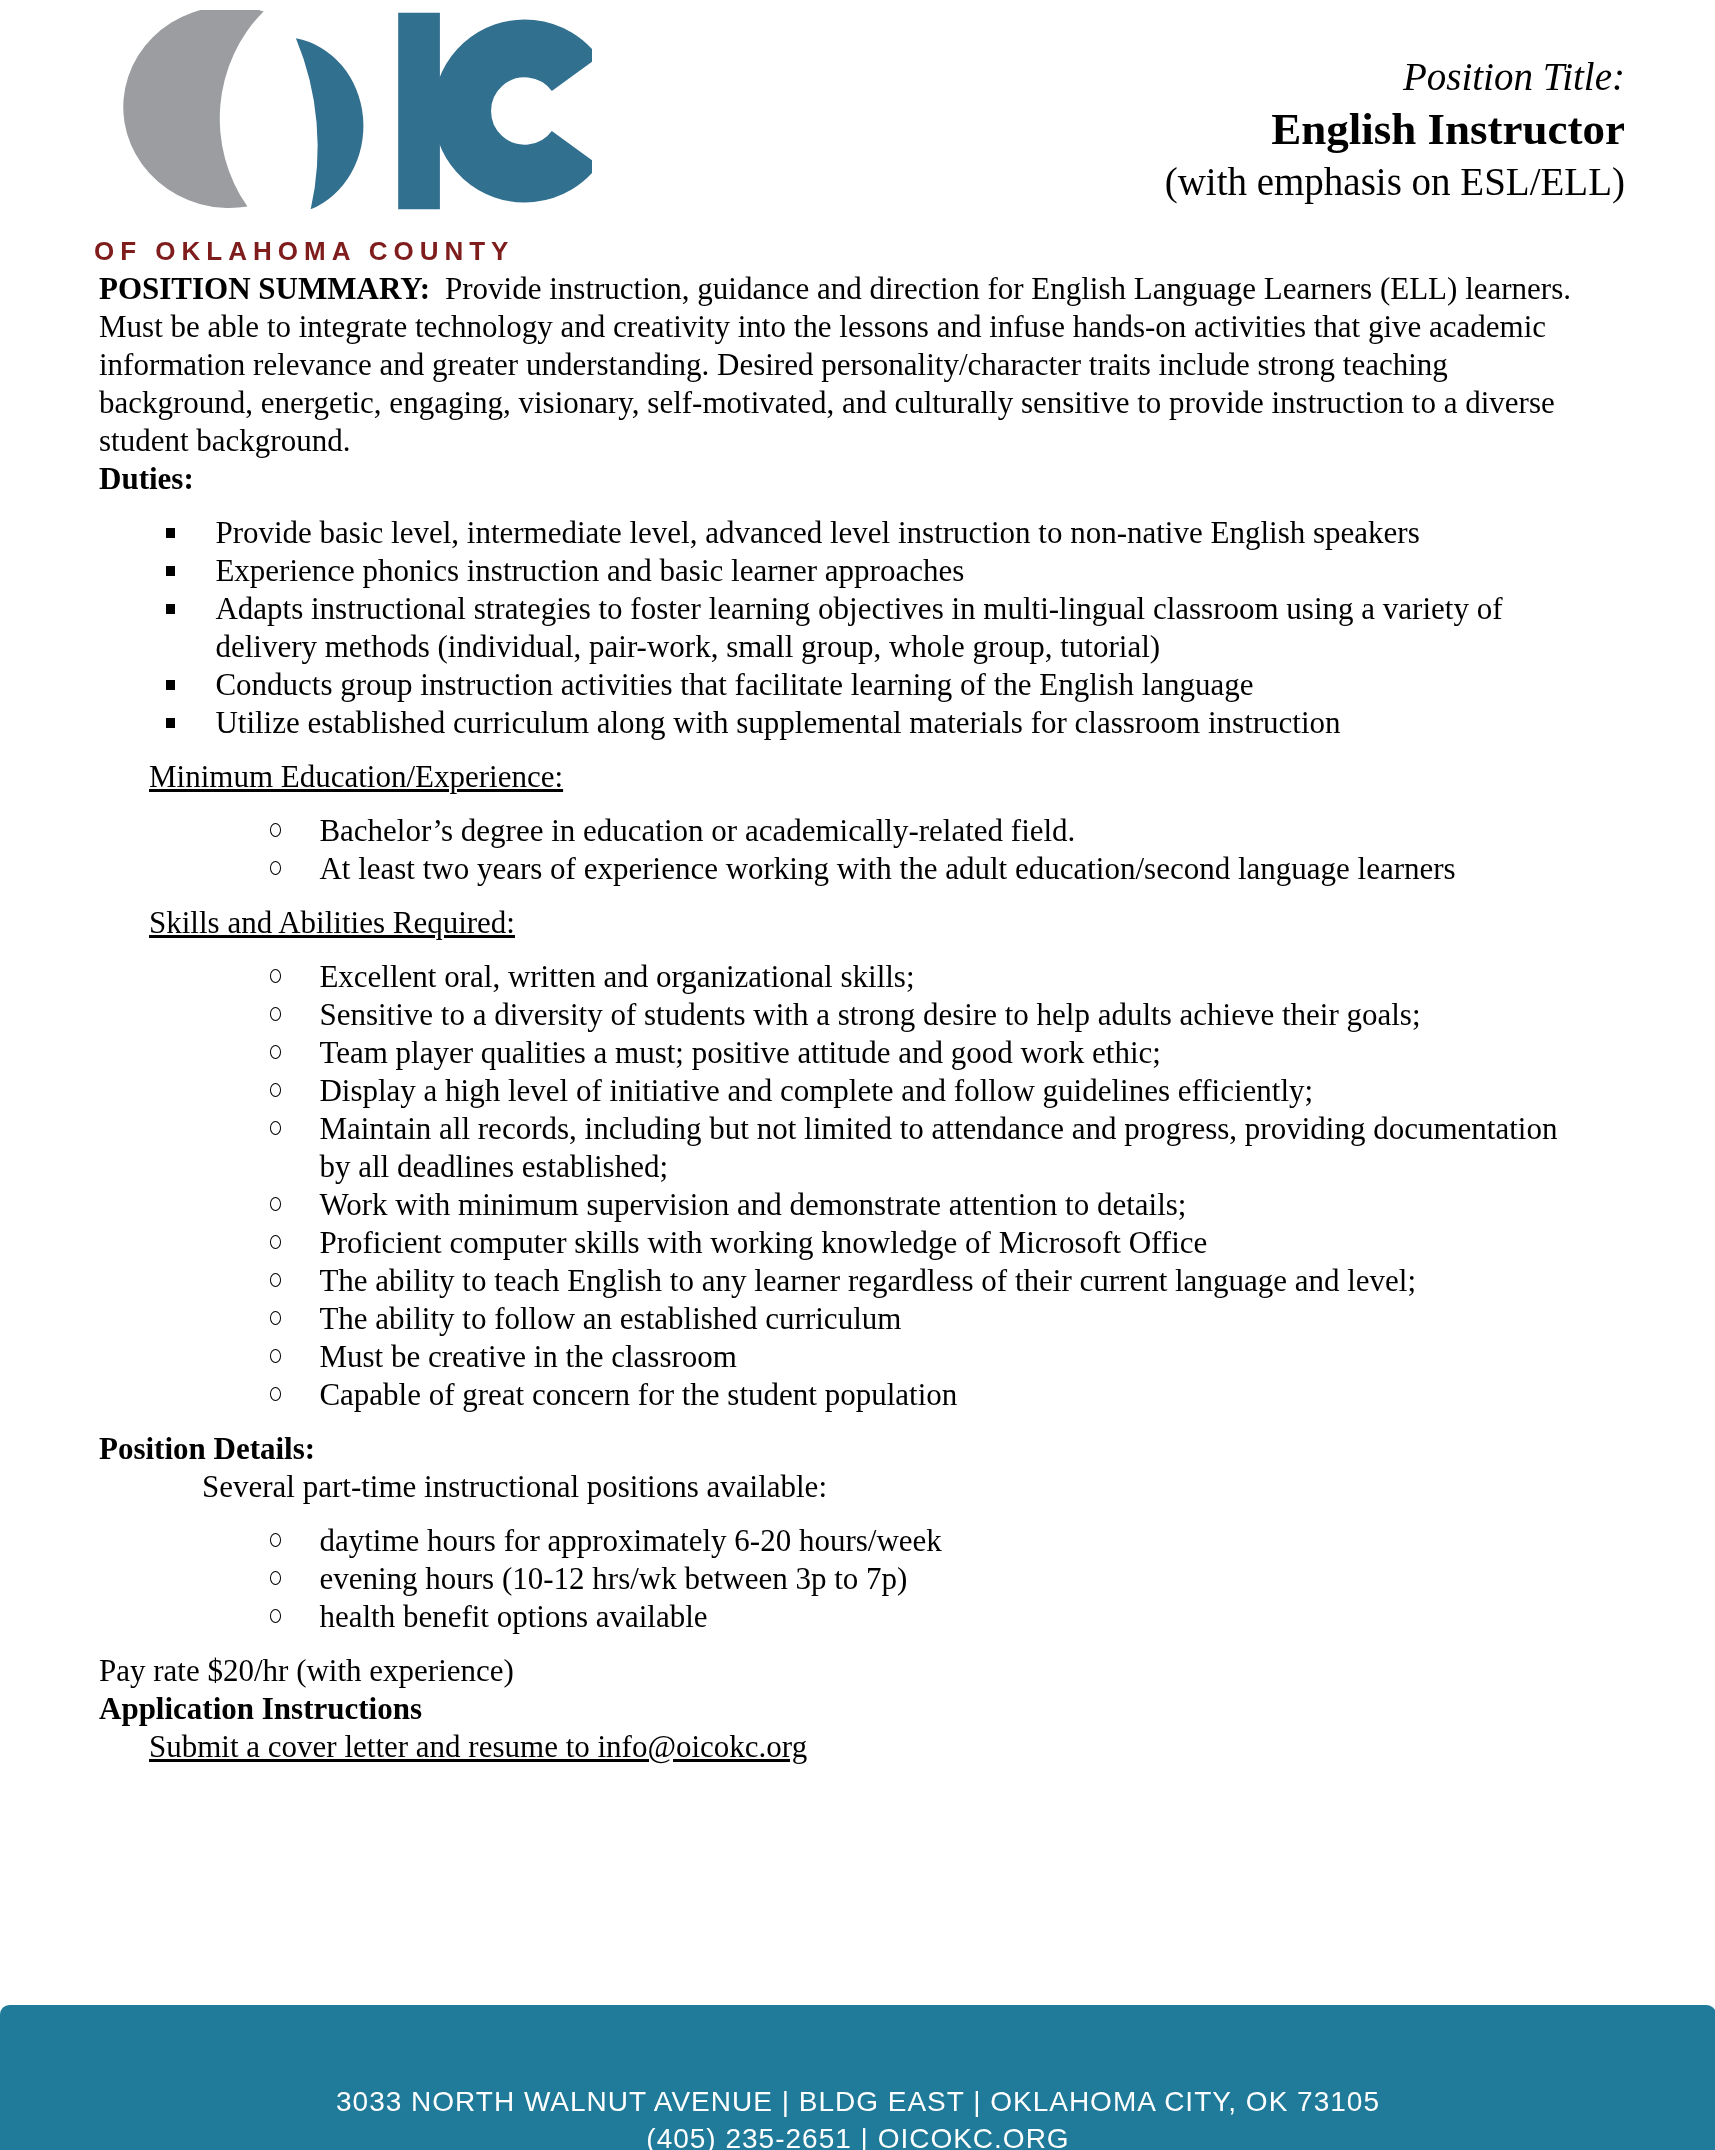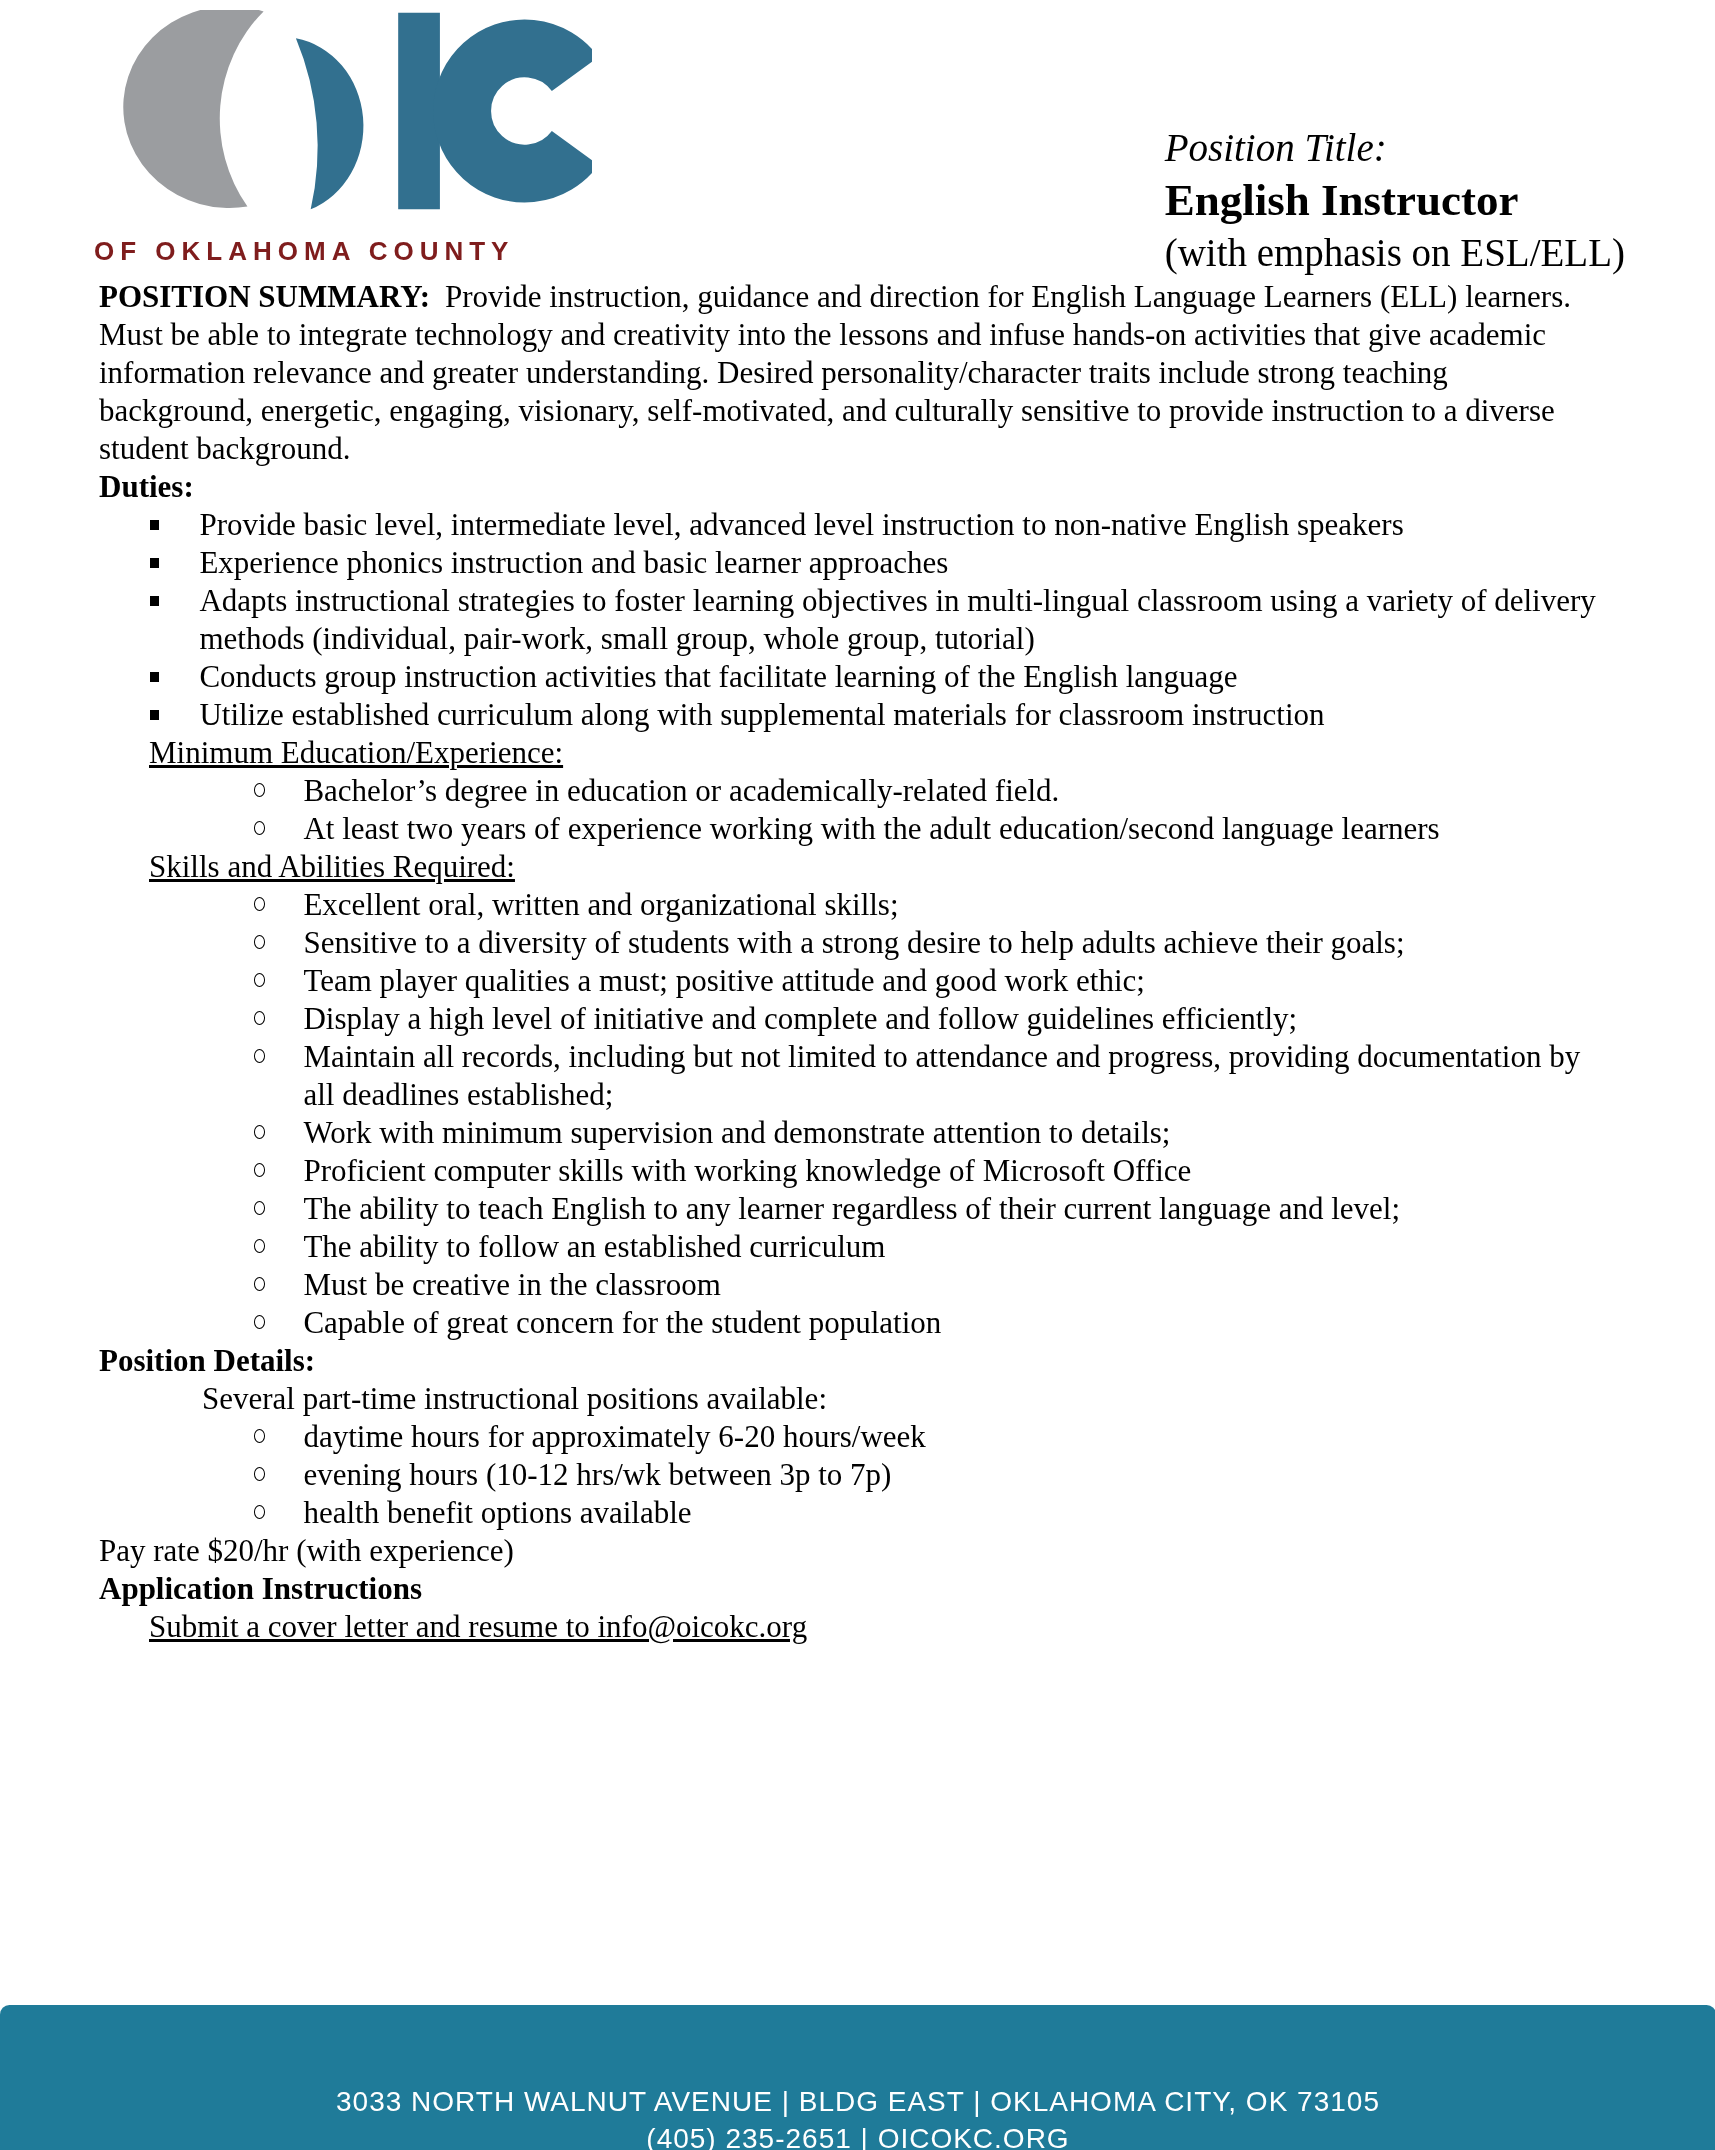--- a/index.html
+++ b/index.html
@@ -26,35 +26,35 @@
   .logo-svg { display: block; }
   .logo-subtitle {
     font-family: "Liberation Sans", "DejaVu Sans", sans-serif;
     font-weight: bold;
     font-size: 26px;
     letter-spacing: 6px;
     color: #7f1d1d;
     margin-top: 20px;
     white-space: nowrap;
   }
-  .title-block { margin-top: 112px; }
+  .title-block { margin-top: 41px; text-align: right; }
   .pt-label    { font-style: italic; font-size: 39px; line-height: 51px; }
   .pt-position { font-weight: bold;  font-size: 45px; line-height: 54px; }
   .pt-emphasis { font-size: 39px; line-height: 51px; }
 
   
   .main { padding: 0 111px 0 99px; }
   .main p { margin: 0; }
   .summary { margin-top: 81px; }
   .summary-head { font-weight: bold; margin-right: 15px; }
   .sec-head { font-weight: bold; margin-top: 37px; }
   .ind1 { padding-left: 50px; text-decoration: underline;  }   
   .ind2 { padding-left: 103px; }   
 
-  .blist, .olist { margin: 0; }
+  .blist, .olist { margin: 16px; }
   .bitem, .oitem { display: flex; align-items: flex-start; }
   .sq {
     flex: 0 0 auto;
     width: 9.4px; height: 10.8px;
     background: #000;
     margin: 13.5px 40px 0 51px;
   }
   .oc {
     flex: 0 0 auto;
     width: 11.4px; height: 14px;

